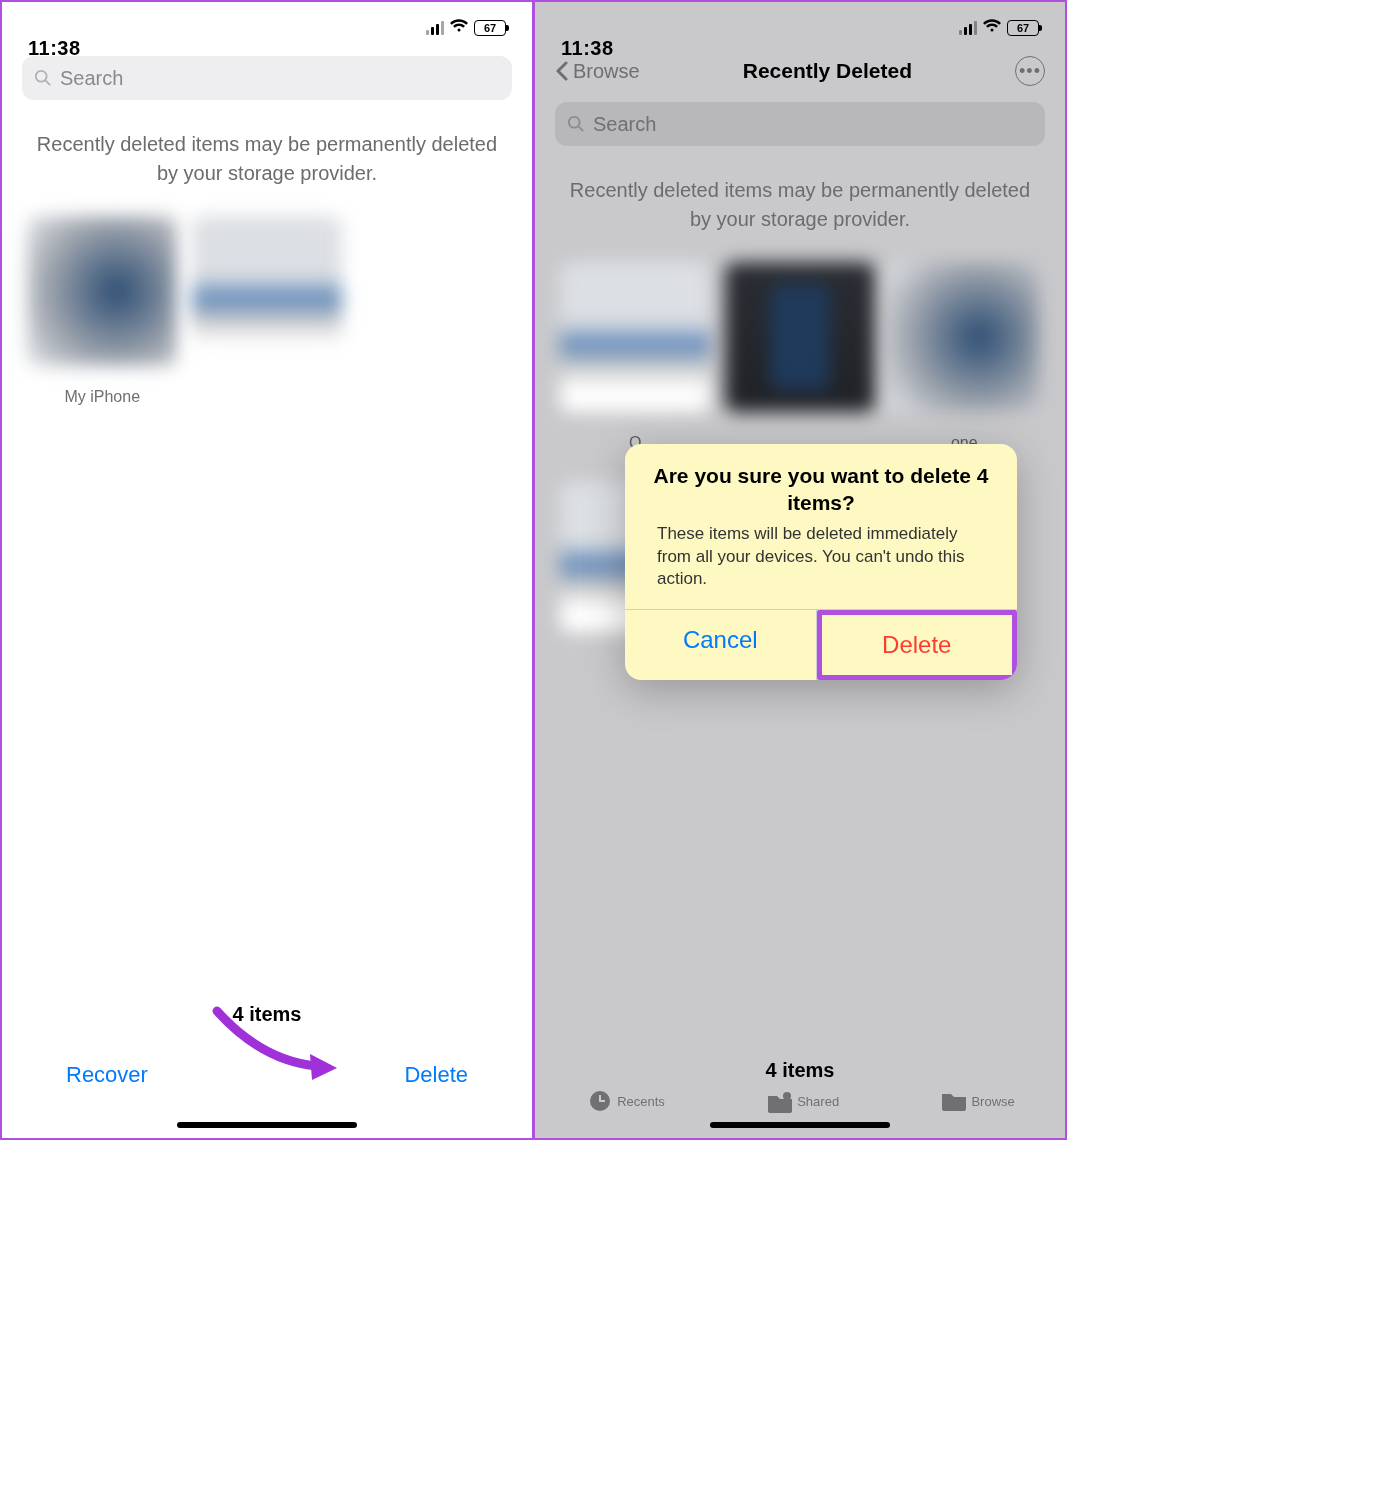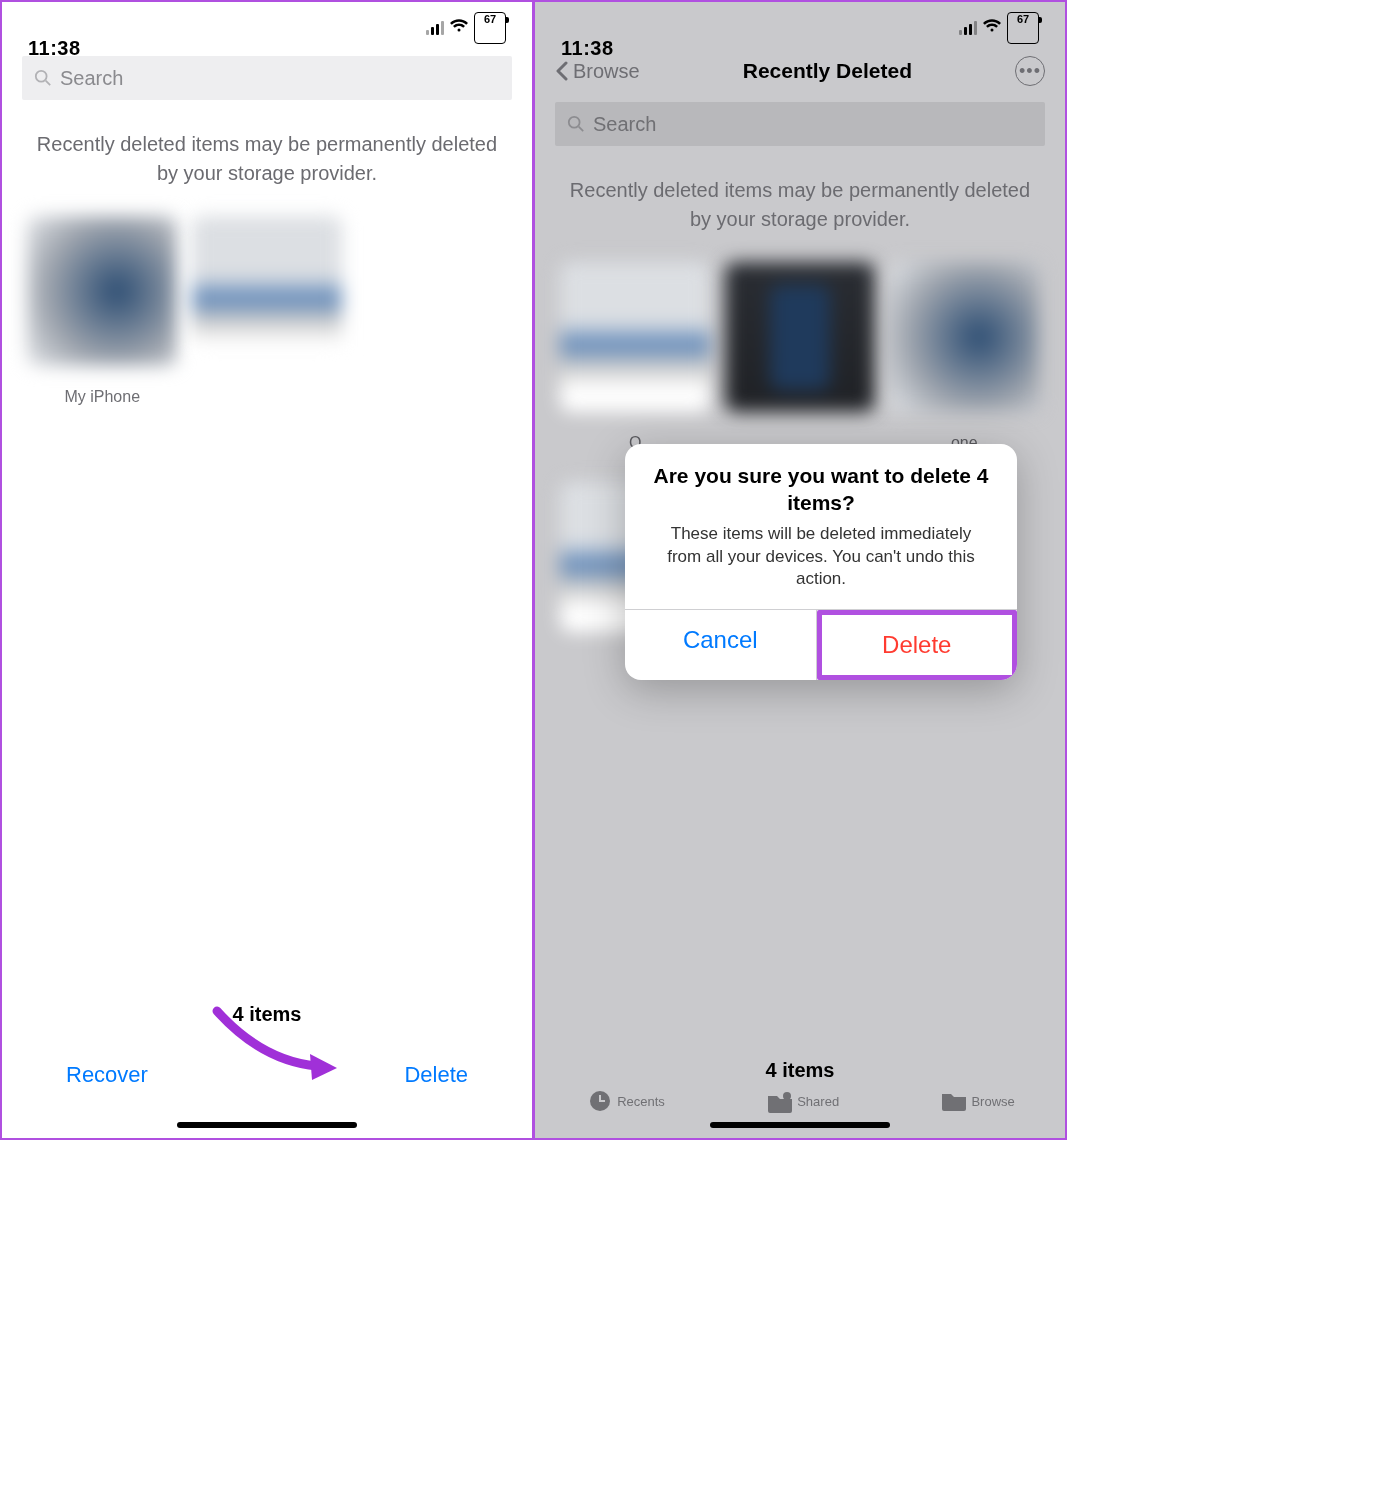--- a/index.html
+++ b/index.html
@@ -12,39 +12,39 @@
 .statusbar { display: flex; justify-content: space-between; align-items: center; padding: 12px 26px 4px 26px; height: 44px; }
 .time { font-size: 20px; font-weight: 600; letter-spacing: 0.5px; margin-top: 40px; }
 .status-icons { display: flex; align-items: center; gap: 5px; }
 .signal { display: flex; align-items: flex-end; gap: 1.5px; }
 .signal span { width: 3.5px; background: #000; border-radius: 1px; }
 .signal .b1 { height: 5px; opacity: .35; }
 .signal .b2 { height: 8px; }
 .signal .b3 { height: 11px; }
 .signal .b4 { height: 14px; opacity: .35; }
 .wifi svg { width: 20px; height: 14px; }
-.battery { width: 32px; height: 32px; border: 1.5px solid #000; border-radius: 4px; position: relative; display:flex; align-items:flex-start; justify-content:center;}
+.battery { width: 32px; height: 16px; border: 1.5px solid #000; border-radius: 4px; position: relative; display:flex; align-items:center; justify-content:center;}
 .battery::after { content: ""; position: absolute; right: -3.5px; top: 4px; width: 2.5px; height: 6px; background: #000; border-radius: 0 2px 2px 0; }
 .battery-level { font-size: 11px; font-weight: 700; }
 
 
 .nav { display: flex; align-items: center; justify-content: space-between; padding: 10px 20px 6px 20px; }
 .nav .left-ctrl, .nav .right-ctrl { display: flex; align-items: center; gap: 18px; color: #007aff; font-size: 20px; }
 .nav .title { font-size: 21px; font-weight: 600; text-align: center; }
 .deselect, .done { color: #007aff; cursor: pointer; }
 .done { font-weight: 600; }
 .grid-icon svg { width: 24px; height: 24px; stroke: #007aff; }
 
 .nav2 .back { display: flex; align-items: center; color: #6e6e73; font-size: 20px; gap: 4px; }
 .nav2 .back svg { width: 14px; height: 20px; }
 .nav2 .title2 { font-size: 21px; font-weight: 600; }
 .nav2 .more { width: 30px; height: 30px; border: 1.5px solid #6e6e73; border-radius: 50%; display: flex; align-items: center; justify-content: center; color: #6e6e73; font-size: 18px; letter-spacing: 1px; }
 
 
-.search { margin: 10px 20px; background: #eeeef0; border-radius: 2px; height: 44px; display: flex; align-items: center; padding: 0 12px; gap: 8px; color: #8a8a8e; font-size: 20px; }
+.search { margin: 10px 20px; background: #eeeef0; border-radius: 12px; height: 44px; display: flex; align-items: center; padding: 0 12px; gap: 8px; color: #8a8a8e; font-size: 20px; }
 .phone.right .search { background: #b8b8bb; color: #707074; }
 .search svg { width: 18px; height: 18px; opacity: .6; }
 
 
 .content { flex: 1; padding: 0 18px; overflow: hidden; }
 .notice { text-align: center; color: #6b6b70; font-size: 20px; line-height: 1.45; padding: 20px 4px 22px 4px; }
 .grid { display: flex; flex-wrap: wrap; gap: 0px; }
 .item { width: 33.3%; display: flex; flex-direction: column; align-items: center; padding: 6px 4px 24px 4px; }
 .thumb { width: 150px; height: 150px; border-radius: 10px; filter: blur(9px); }
 .t1 { background: linear-gradient(#dcdfe3 40%, #5f87b8 55%, #ccc 70%, #fff 85%); }
@@ -63,23 +63,23 @@
 
 .arrow { position: absolute; left: 210px; bottom: 50px; pointer-events: none; }
 .arrow svg { width: 130px; height: 78px; }
 
 
 .tabbar { display: flex; justify-content: space-around; padding: 6px 0 8px 0; }
 .tab { display: flex; flex-direction: row; align-items: center; gap: 2px; color: #707074; font-size: 13px; }
 .tab svg { width: 30px; height: 26px; fill: #707074; }
 
 
-.dialog { position: absolute; left: 90px; right: 48px; top: 442px; background: #ffffff; border-radius: 16px; box-shadow: 0 10px 40px rgba(0,0,0,.25); overflow: hidden; }
+.dialog { position: absolute; left: 90px; right: 48px; top: 442px; background: #fef9c3; border-radius: 16px; box-shadow: 0 10px 40px rgba(0,0,0,.25); overflow: hidden; }
 .dialog .dtitle { font-size: 21px; font-weight: 600; text-align: center; padding: 18px 28px 4px 28px; line-height: 1.3; }
-.dialog .dmsg { font-size: 17px; text-align: center; padding: 2px 32px 18px 32px; line-height: 1.35; color: #333; }
+.dialog .dmsg { font-size: 17px; text-align: left; padding: 2px 32px 18px 32px; line-height: 1.35; color: #333; }
 .dialog .dbtns { display: flex; border-top: 1px solid #cfcfd2; }
 .dialog .dbtn { flex: 1; text-align: center; padding: 16px 0; font-size: 24px; }
 .dialog .cancel { color: #007aff; border-right: 1px solid #cfcfd2; }
 .dialog .delete { color: #ff3b30; }
 .delete-hilite { border: 5px solid #b050e0; border-radius: 2px; }
 
 .phone.right .statusbar, .phone.right .nav { color: #000; }
 </style>
 </head>
 <body>

